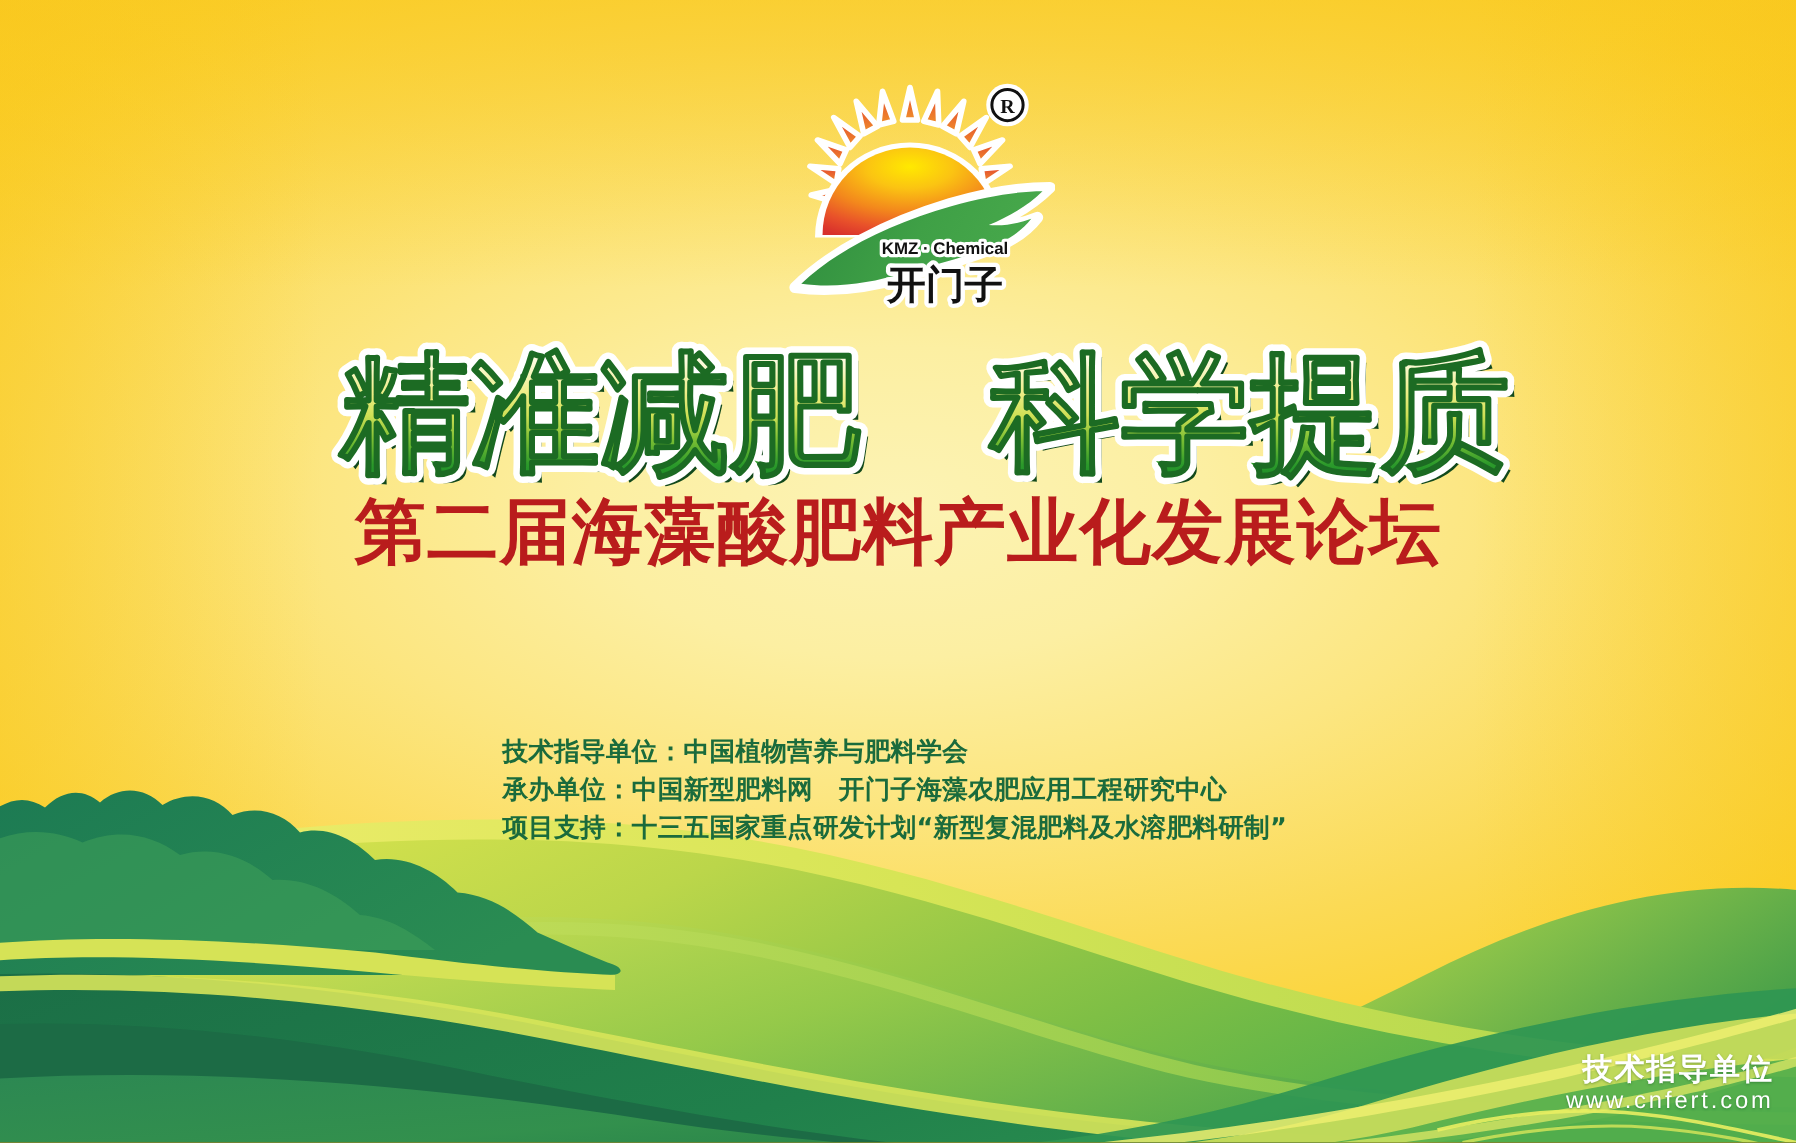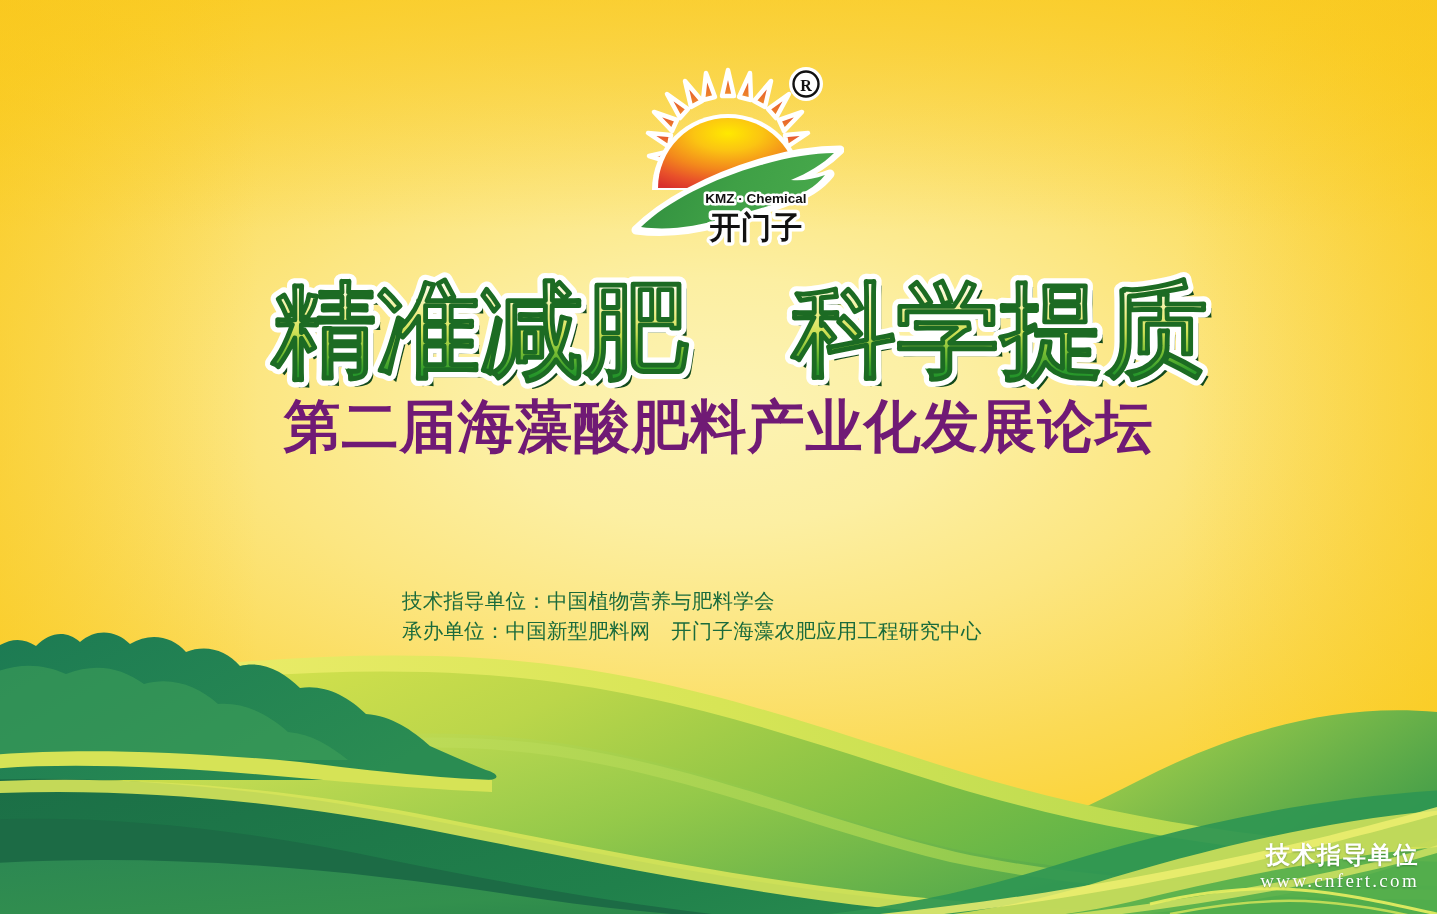--- a/index.html
+++ b/index.html
@@ -72,41 +72,42 @@
   
   .subtitle-block {
     position: absolute;
     left: 0; right: 0;
     top: 398px;
     text-align: center;
   }
   .subtitle {
     font-family: "DejaVu Sans", "Liberation Sans", sans-serif;
     font-weight: bold;
-    color: #701a75;
+    color: #b91c1c;
     letter-spacing: 0.5px;
     white-space: nowrap;
     line-height: 1.0;
   }
   .subtitle-1 {
     font-size: 57px;
     letter-spacing: 1px;
     margin-bottom: 16px;
   }
   .subtitle-2 {
     font-size: 57px;
     letter-spacing: 1px;
   }
 
   
   .credits {
     position: absolute;
     left: 402px;
     top: 586px;
     width: 760px;
+    font-weight: bold;
   }
   .credit-line {
     font-family: "DejaVu Sans", "Liberation Sans", sans-serif;
     font-size: 20.5px;
     color: #1A6B3C;
     line-height: 30.4px;
     white-space: nowrap;
     letter-spacing: 0.2px;
   }
 
@@ -120,21 +121,21 @@
   }
   .wm-cn {
     font-family: "DejaVu Sans", "Liberation Sans", sans-serif;
     font-size: 24px;
     font-weight: bold;
     letter-spacing: 1.5px;
     line-height: 1.1;
     text-shadow: 0 1px 2px rgba(0,60,20,0.35);
   }
   .wm-url {
-    font-family: Liberation Serif, serif;
+    font-family: Liberation Sans, sans-serif;
     font-size: 19px;
     letter-spacing: 2.3px;
     margin-top: 3px;
     line-height: 1.1;
     text-shadow: 0 1px 2px rgba(0,60,20,0.35);
   }
 </style>
 </head>
 <body>
 
@@ -333,20 +334,21 @@
     </svg>
   </div>
 
   <div class="subtitle-block">
     <div class="subtitle subtitle-1">第二届海藻酸肥料产业化发展论坛</div>
   </div>
 
   <div class="credits">
     <div class="credit-line">技术指导单位：中国植物营养与肥料学会</div>
     <div class="credit-line">承办单位：中国新型肥料网　开门子海藻农肥应用工程研究中心</div>
+    <div class="credit-line">项目支持：十三五国家重点研发计划“新型复混肥料及水溶肥料研制”</div>
   </div>
 
   <div class="watermark">
     <div class="wm-cn">技术指导单位</div>
     <div class="wm-url">www.cnfert.com</div>
   </div>
 
 </div>
 
 </body></html>

